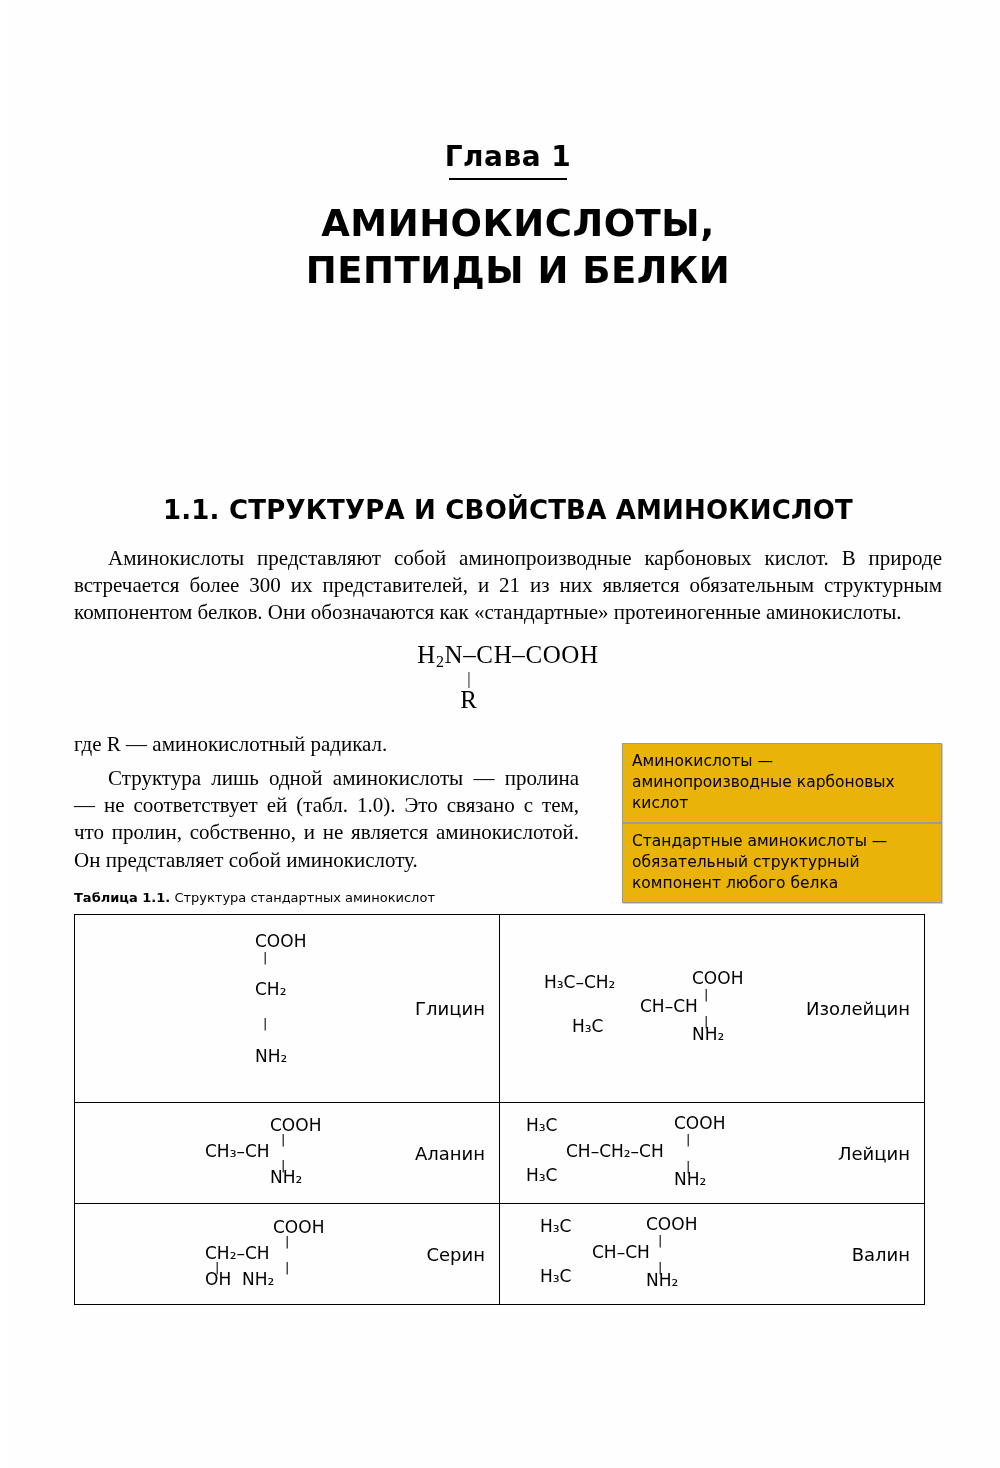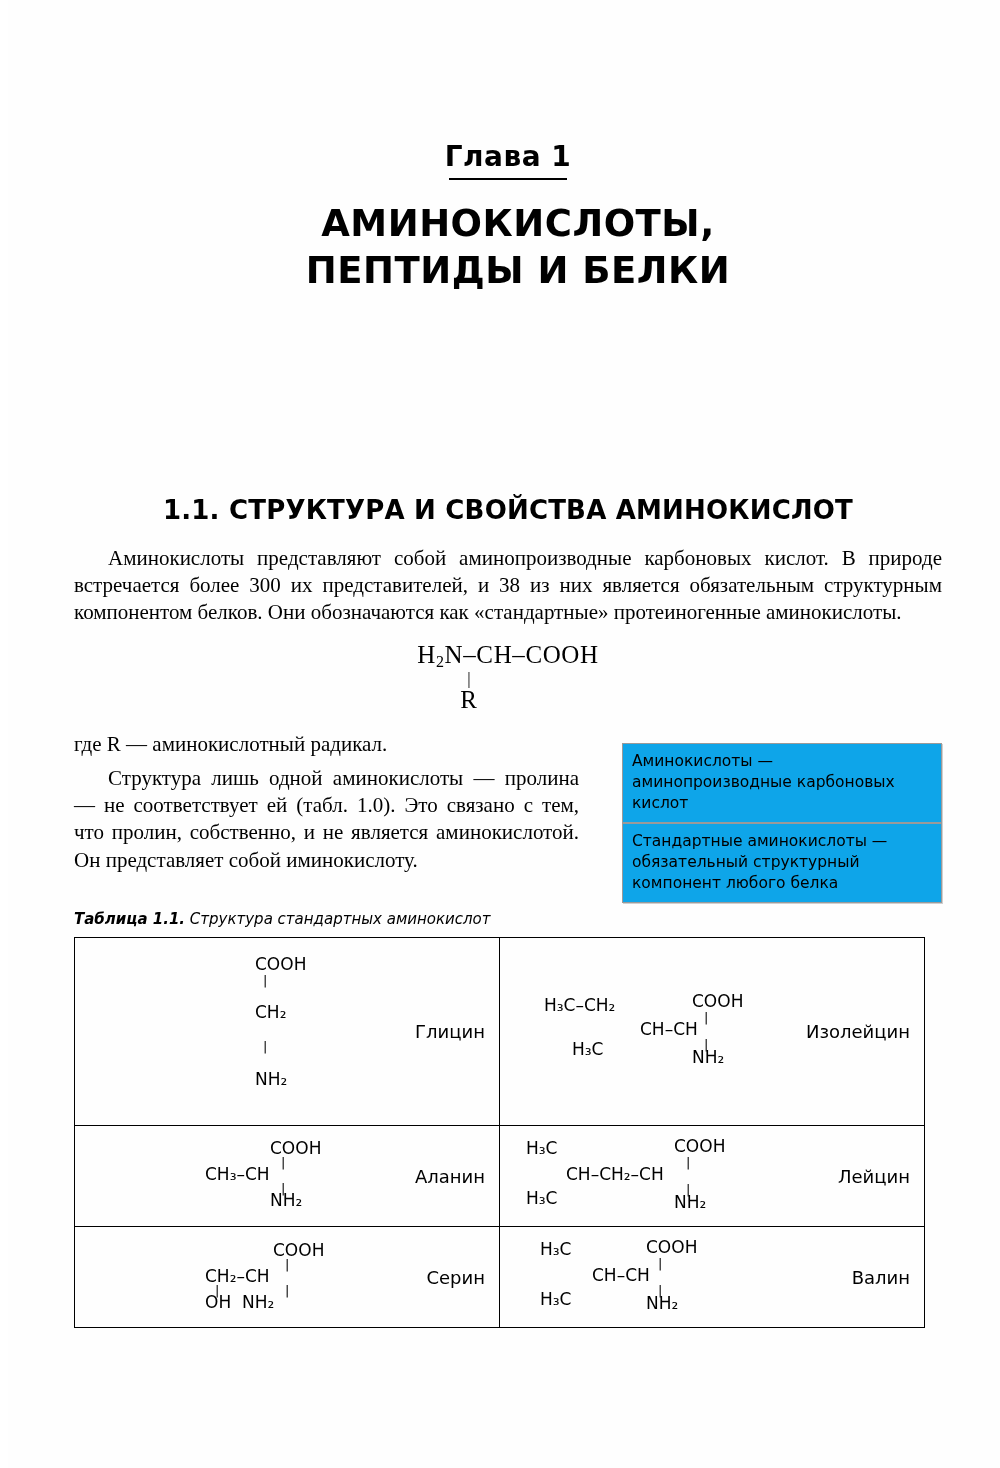--- a/index.html
+++ b/index.html
@@ -103,35 +103,34 @@
   }
   .mid-left p.para { text-align: justify; }
   .callouts {
     position: absolute;
     right: 0;
     top: 12px;
     width: 320px;
   }
   .callout {
     border: 1px solid #9a9a9a;
-    background: #0ea5e9;
+    background: #eab308;
     font-family: "DejaVu Sans", sans-serif;
     font-size: 15.5px;
     line-height: 1.35;
     padding: 7px 9px 8px 9px;
     box-shadow: 1px 1px 0 #cfcfcf;
   }
   .callout + .callout { }
 
   
   .table-caption {
-    margin: 36px 66px 0 66px;
-    font-family: "DejaVu Sans", sans-serif;
-    font-size: 15px;
-    font-style: italic;
+    margin: 16px 66px 0 66px;
+    font-family: "DejaVu Sans", sans-serif;
+    font-size: 13px;
   }
   .table-caption b { font-weight: 700; }
 
   
   table.aa {
     margin: 9px 66px 0 66px;
     border-collapse: collapse;
     width: 848px;
     table-layout: fixed;
   }
@@ -173,21 +172,21 @@
   <div class="chapter-label">Глава 1</div>
   <div class="chapter-rule"></div>
   <div class="chapter-title">
     <div>АМИНОКИСЛОТЫ,</div>
     <div>ПЕПТИДЫ И БЕЛКИ</div>
   </div>
 
   <div class="section-title">1.1. СТРУКТУРА И СВОЙСТВА АМИНОКИСЛОТ</div>
 
   <div class="body-col">
-    <p class="para">Аминокислоты представляют собой аминопроизводные карбоновых кислот. В природе встречается более 300 их представителей, и 38 из них является обязательным структурным компонентом белков. Они обозначаются как «стандартные» протеиногенные аминокислоты.</p>
+    <p class="para">Аминокислоты представляют собой аминопроизводные карбоновых кислот. В природе встречается более 300 их представителей, и 21 из них является обязательным структурным компонентом белков. Они обозначаются как «стандартные» протеиногенные аминокислоты.</p>
   </div>
 
   <div class="formula-block">
     <div>
       <span>H</span><span class="sub">2</span><span>N–CH–COOH</span>
     </div>
     <div class="formula-bond">|</div>
     <div class="formula-r">R</div>
   </div>
 

